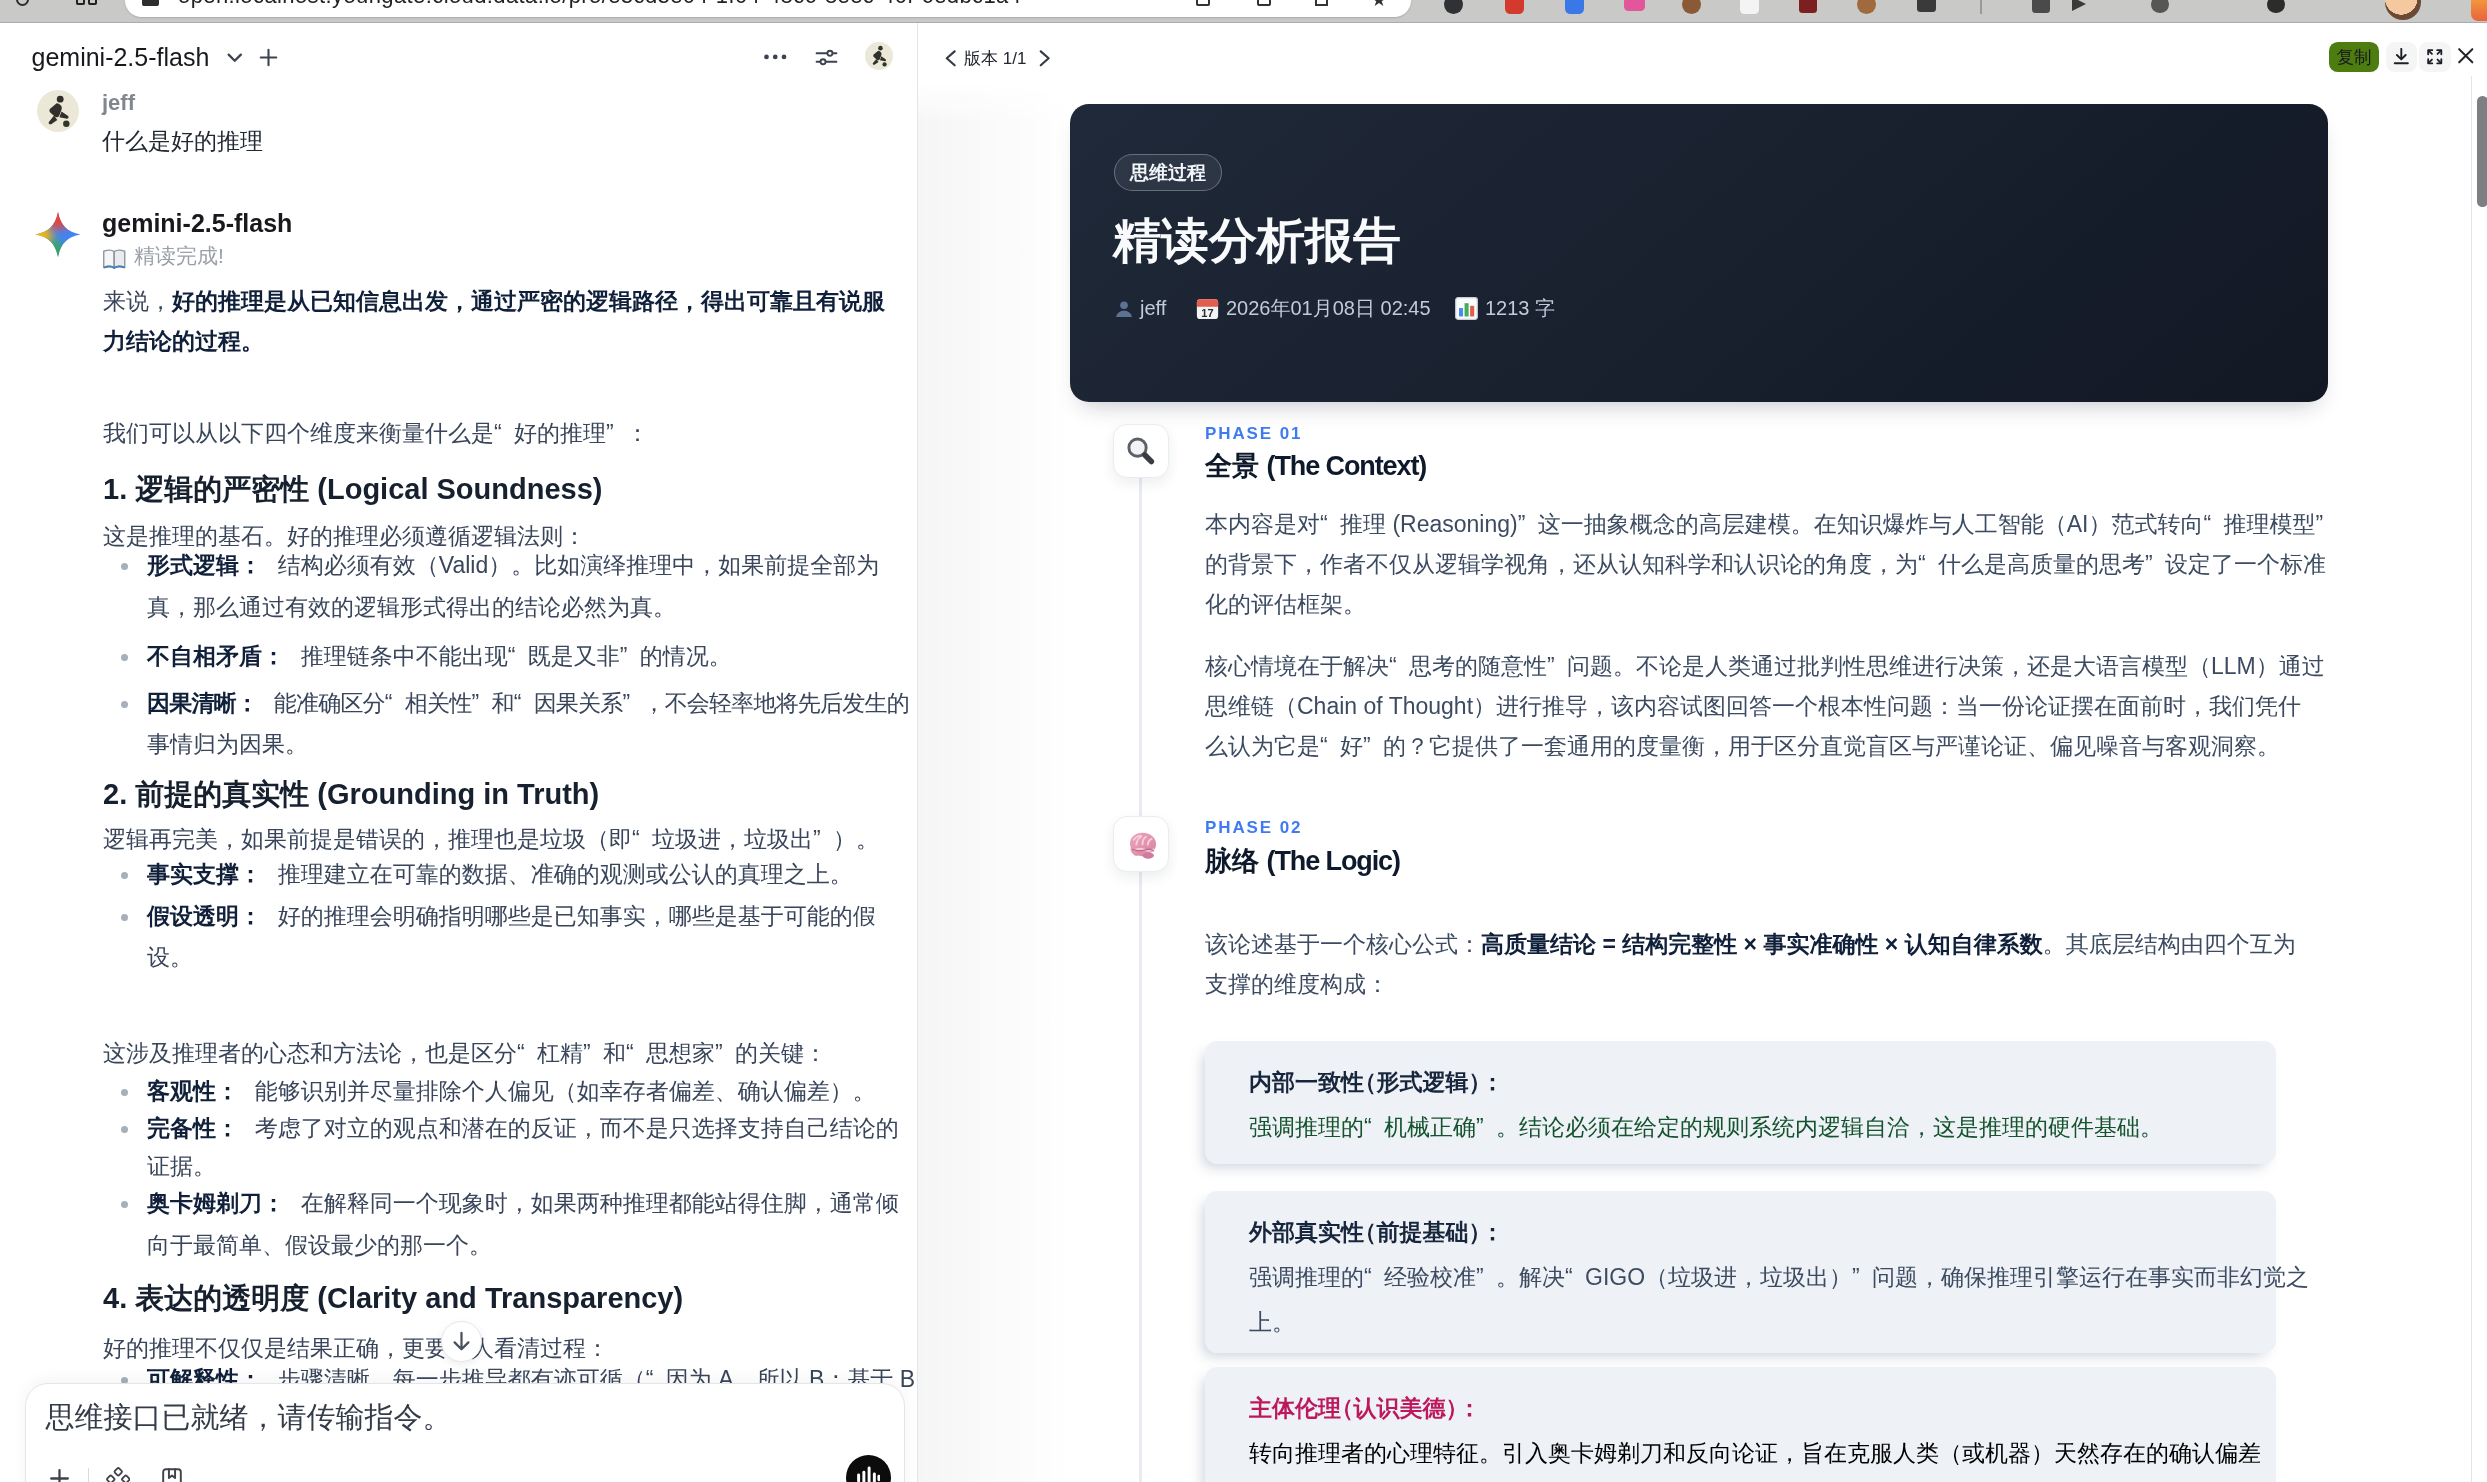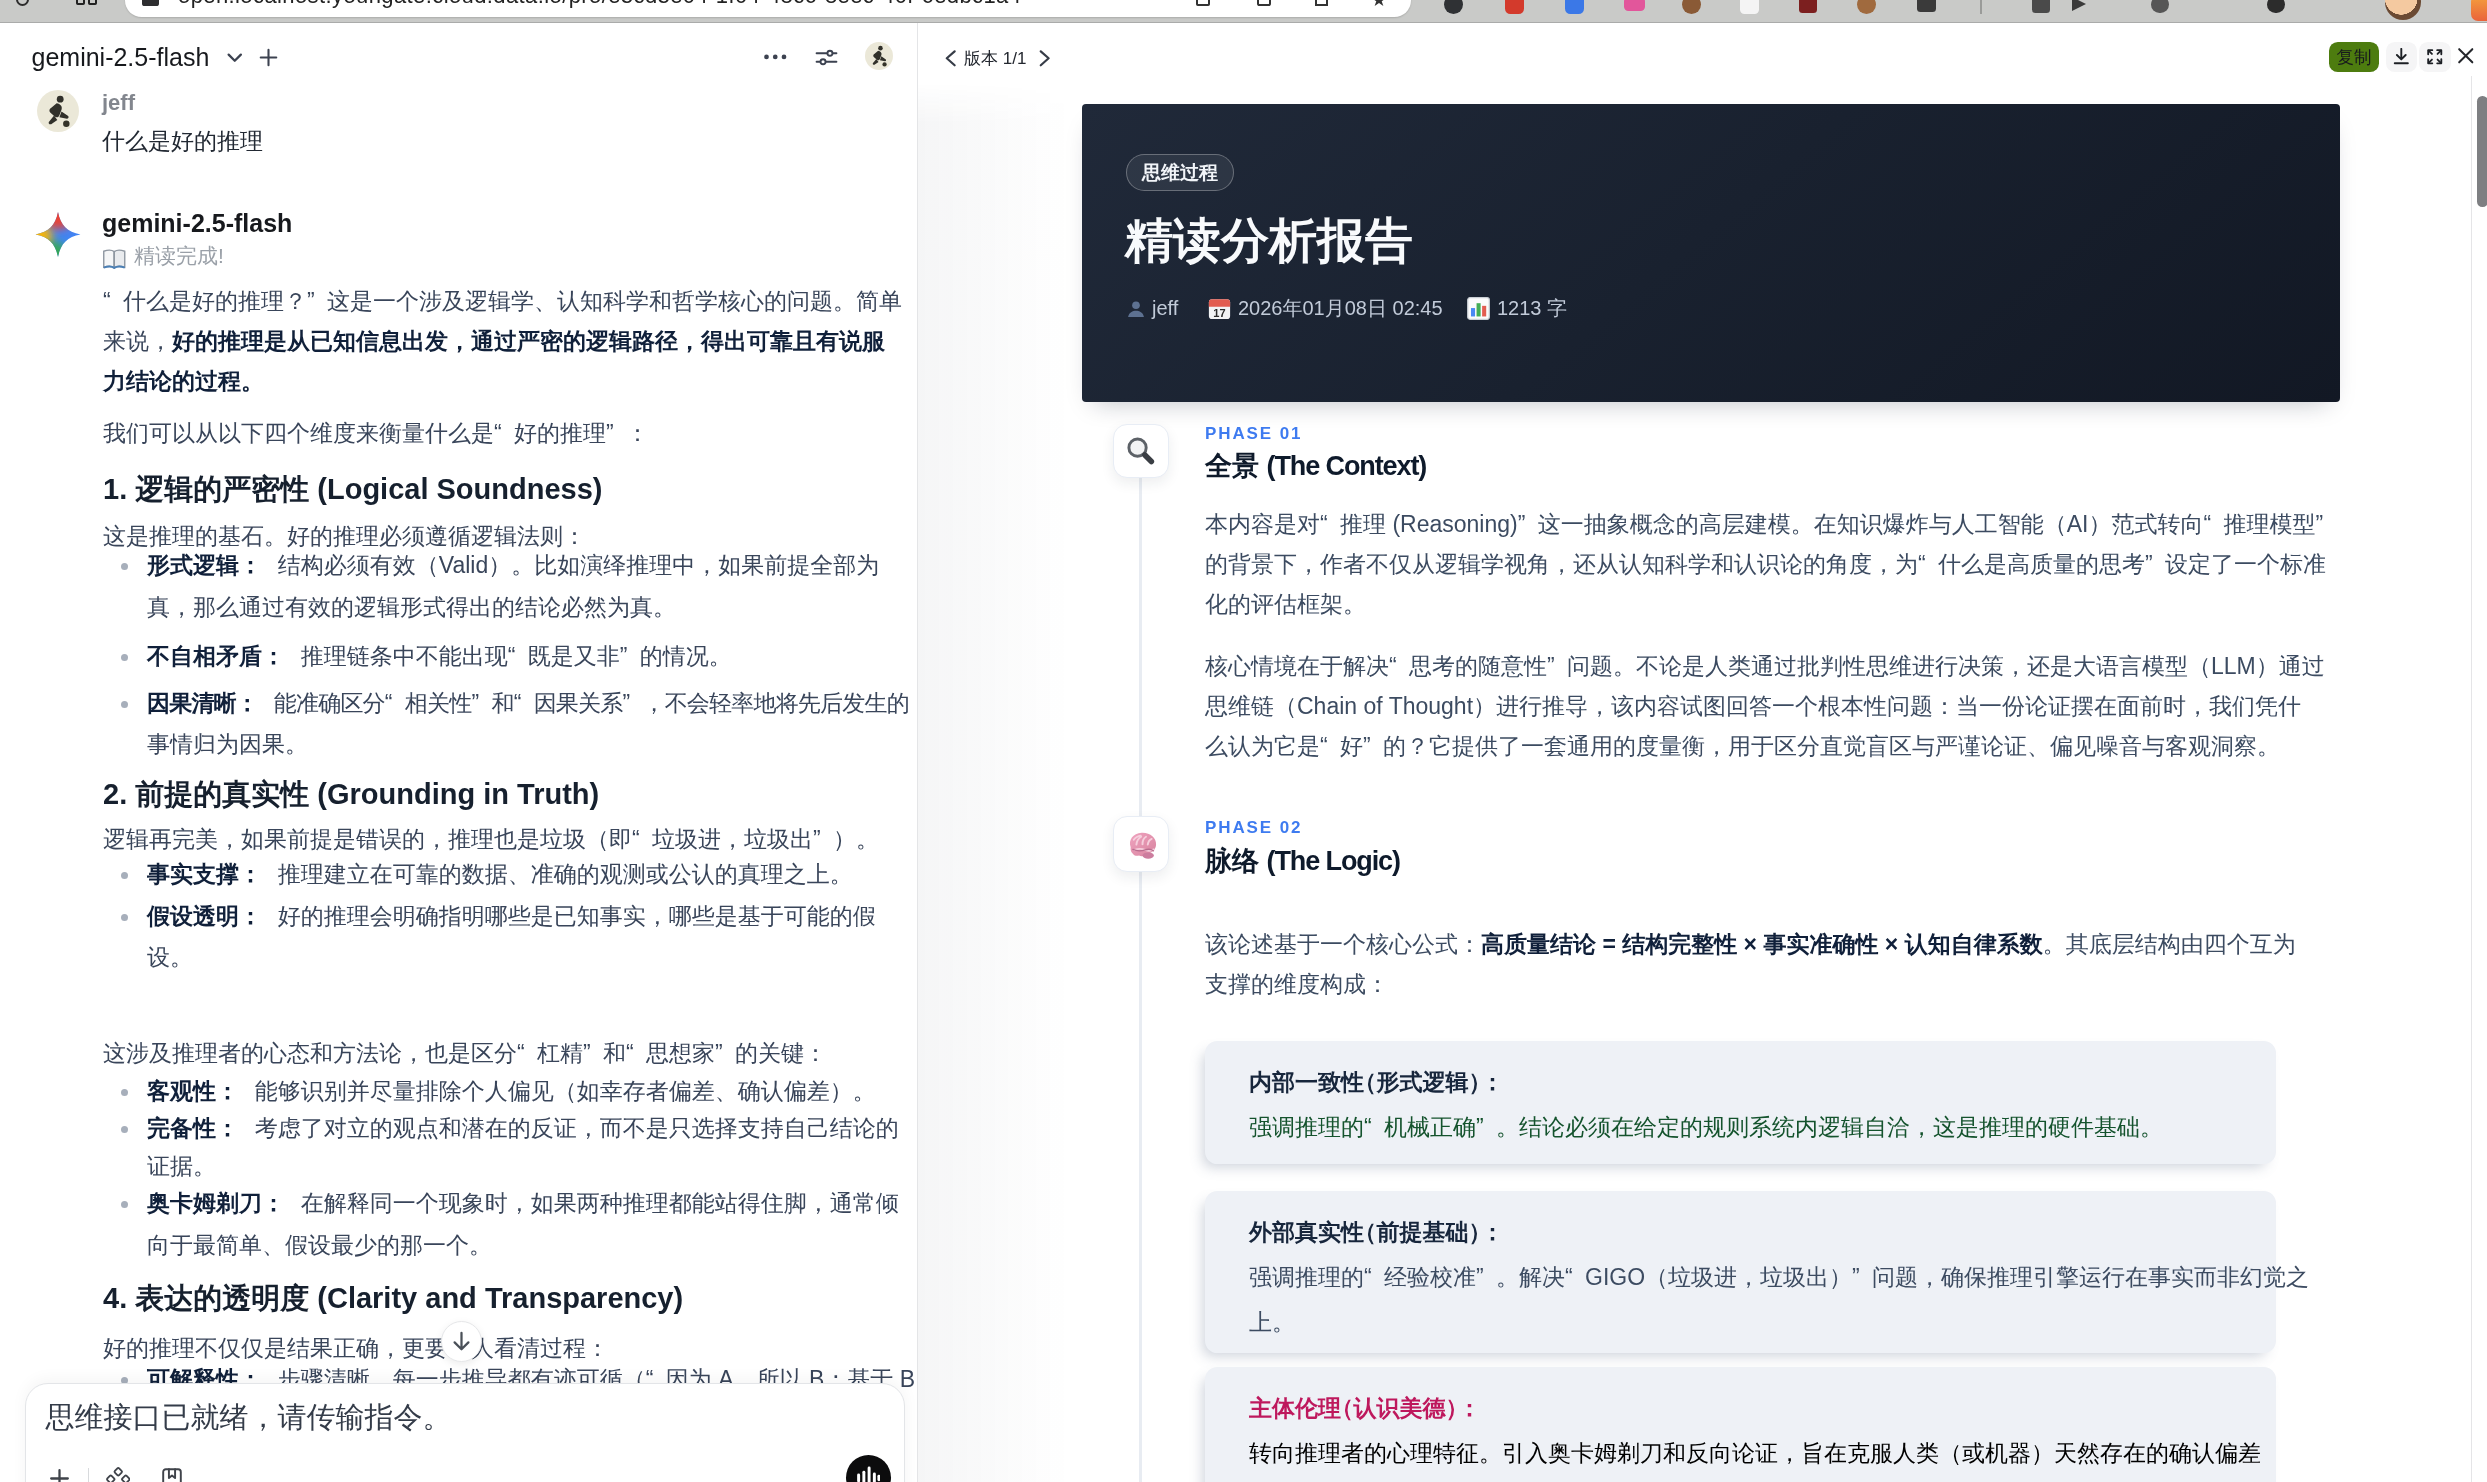--- a/index.html
+++ b/index.html
@@ -120,21 +120,20 @@
     </svg>
 <div class="abs nw" style="left:102px;top:185px;font-size:25px;line-height:30px;font-weight:bold;color:#17191d;">gemini-2.5-flash</div>
 <svg class="abs" style="left:102px;top:226px;" width="24.5" height="21" viewBox="0 0 28 24">
 <path d="M14 3C11.5 1.2 6.5 1 2 2.6V21c4.5-1.6 9.5-1.4 12 .4z" fill="#f5f6f7" stroke="#8f97a1" stroke-width="1.6"></path>
 <path d="M14 3c2.5-1.8 7.5-2 12-.4V21c-4.5-1.6-9.5-1.4-12 .4z" fill="#e9ebee" stroke="#8f97a1" stroke-width="1.6"></path>
 <path d="M14 3v18.4" stroke="#8f97a1" stroke-width="1.4"></path>
 <path d="M2 21.2c4.5-1.6 9.5-1.4 12 .4 2.5-1.8 7.5-2 12-.4" fill="none" stroke="#4a7fb5" stroke-width="2.2"></path>
 </svg>
 <div class="abs nw" style="left:134px;top:220px;font-size:21px;line-height:26px;color:#9aa0a8;">精读完成!</div>
 <div class="abs" style="left:103px;top:258px;">
-      <div class="chatline"><span class="q">“</span>什么是好的推理？<span class="q">”</span>这是一个涉及逻辑学、认知科学和哲学核心的问题。简单</div>
       <div class="chatline">来说，<b class="dk">好的推理是从已知信息出发，通过严密的逻辑路径，得出可靠且有说服</b></div>
       <div class="chatline"><b class="dk">力结论的过程。</b></div>
     </div>
 <div class="abs" style="left:103px;top:390px;">
       <div class="chatline">我们可以从以下四个维度来衡量什么是<span class="q">“</span>好的推理<span class="q">”</span>：</div>
     </div>
 <div class="abs" style="left:103px;top:445px;">
       <h3 class="chat">1. 逻辑的严密性 (Logical Soundness)</h3>
     </div>
 <div class="abs" style="left:103px;top:493px;">
@@ -276,21 +275,21 @@
           <path d="M2.5 7.2V2.5H7.2"></path>
           <path d="M3 3L6.8 6.8"></path>
           <path d="M17.5 12.8V17.5H12.8"></path>
           <path d="M17 17L13.2 13.2"></path>
         </g>
       </svg>
     </div>
 <svg class="abs" style="left:1539px;top:23.6px;" width="17.5" height="17.5" viewBox="0 0 20 20">
       <path d="M2.5 2.5l15 15M17.5 2.5l-15 15" stroke="#24262b" stroke-width="2.3" stroke-linecap="round"></path>
     </svg>
-<div class="abs" style="left:164px;top:81px;width:1258px;height:298px;border-radius:4px;background:linear-gradient(140deg,#202939 0%,#19212f 48%,#121824 100%);box-shadow:0 12.3px 24.5px -12.3px rgba(15,23,42,.28);text-align:center;">
+<div class="abs" style="left:152px;top:81px;width:1258px;height:298px;border-radius:19px;background:linear-gradient(140deg,#202939 0%,#19212f 48%,#121824 100%);box-shadow:0 12.3px 24.5px -12.3px rgba(15,23,42,.28);text-align:center;">
 <div class="abs" style="left:44px;top:50px;height:37px;padding:0 15px;border-radius:18.4px;background:rgba(255,255,255,.07);border:1.3px solid rgba(255,255,255,.28);font-size:19px;font-weight:bold;line-height:35px;color:#f2f5f9;">思维过程</div>
 <div class="abs nw" style="left:43px;top:110px;font-size:48px;line-height:54px;font-weight:bold;color:#f8fafc;">精读分析报告</div>
 <div class="abs" style="left:44px;top:192px;height:24.5px;">
   <svg style="position:absolute;left:0;top:2.6px;" width="20" height="20" viewBox="0 0 24 24">
           <g fill="#5d7191">
             <circle cx="12" cy="7.5" r="4.6"></circle>
             <path d="M2.5 21.5c1-5.5 5.5-7.5 9.5-7.5s8.5 2 9.5 7.5z"></path>
           </g>
         </svg>
   <div class="abs nw" style="left:26px;top:0;font-size:20px;line-height:24.5px;color:#c2cbd9;">jeff</div>

